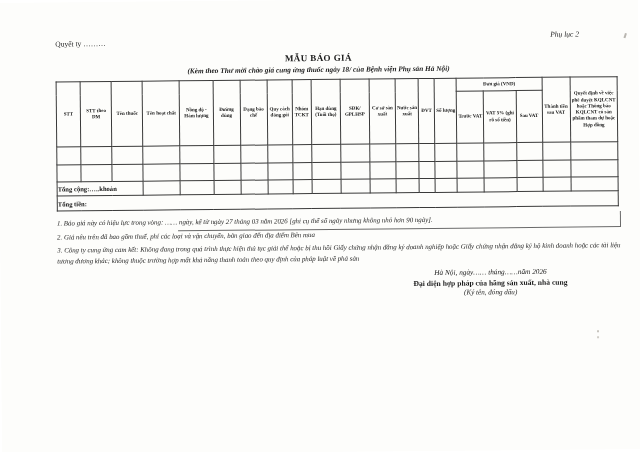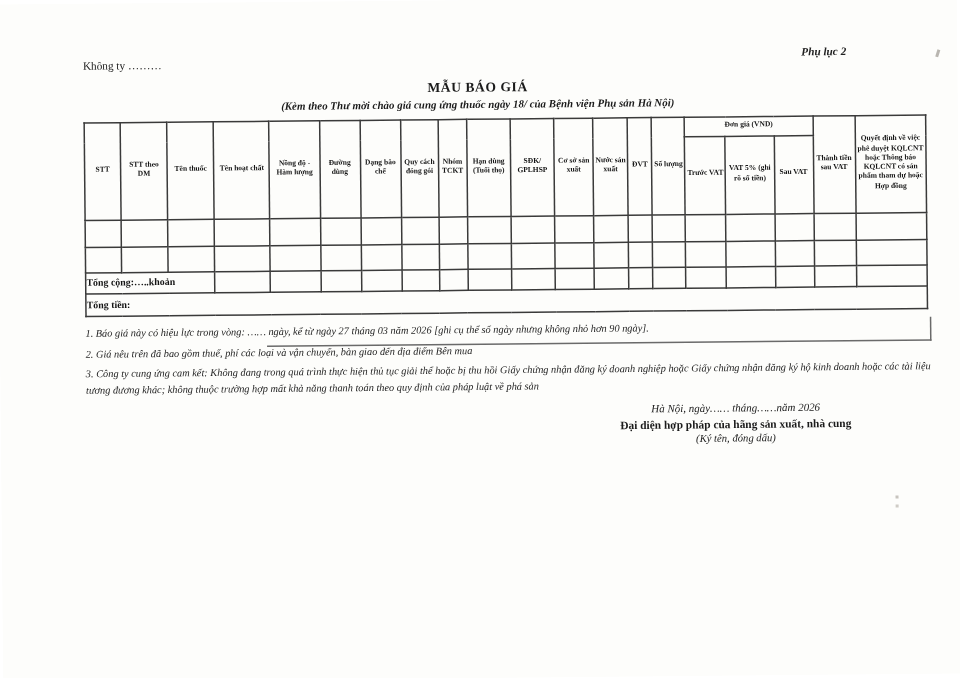--- a/index.html
+++ b/index.html
@@ -8,21 +8,21 @@
     font-family:"Liberation Serif","DejaVu Serif",serif;color:#1b1b1b;
     position:relative;
   }
   .sheet{
     position:absolute;left:0;top:0;width:640px;height:452px;
     background:#fdfdfb;
     transform:rotate(-0.55deg);
     transform-origin:50% 50%;
   }
   .company-line{position:absolute;left:57px;top:37px;font-size:7.5px;color:#222;}
-  .appendix-label{position:absolute;left:536px;top:32px;font-size:7.5px;font-style:italic;font-weight:bold;color:#222;}
+  .appendix-label{position:absolute;left:552px;top:32px;font-size:7.5px;font-style:italic;font-weight:normal;color:#222;}
   .page-title{position:absolute;left:0;top:53px;width:100%;text-align:center;font-size:9px;font-weight:bold;letter-spacing:0.4px;}
   .page-subtitle{position:absolute;left:0;top:65px;width:100%;text-align:center;font-size:7.3px;font-style:italic;font-weight:600;}
 
   table.quote{
     position:absolute;left:57px;top:79px;width:562px;
     border-collapse:collapse;table-layout:fixed;
   }
   table.quote th,table.quote td{
     border:1px solid #3a3a3a;padding:0;overflow:hidden;
   }
@@ -50,21 +50,21 @@
   .artifact-h{position:absolute;left:178px;top:229px;width:443px;height:1px;background:#6a6a6a;}
   .artifact-v{position:absolute;left:620px;top:214px;width:1px;height:16px;background:#6a6a6a;}
   .speck-1{position:absolute;left:626px;top:36px;width:2px;height:5px;background:#b9b6b0;transform:rotate(18deg);}
   .speck-2{position:absolute;left:596px;top:333px;width:2px;height:2px;background:#c7c4be;box-shadow:0 6px 0 #cfccc6;}
 </style>
 </head>
 <body>
 
 <div class="sheet">
 
-  <div class="company-line">Không ty ………</div>
+  <div class="company-line">Quyết ty ………</div>
   <div class="appendix-label">Phụ lục 2</div>
   <div class="page-title">MẪU BÁO GIÁ</div>
   <div class="page-subtitle">(Kèm theo Thư mời chào giá cung ứng thuốc ngày 18/ của Bệnh viện Phụ sản Hà Nội)</div>
 
   <table class="quote">
     <colgroup>
       <col style="width:24px">
         <col style="width:31px">
         <col style="width:31px">
         <col style="width:37px">

